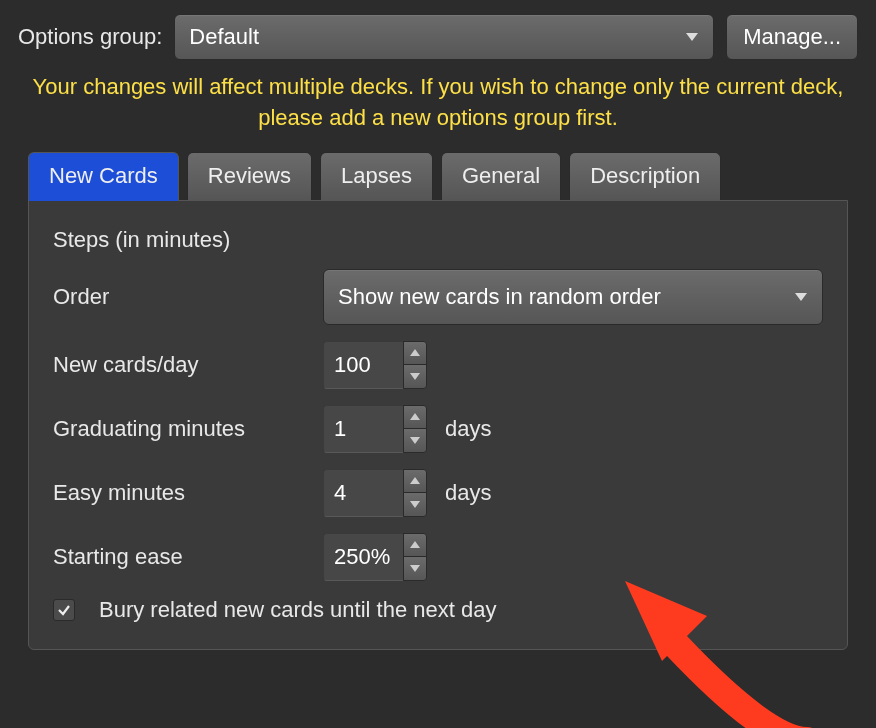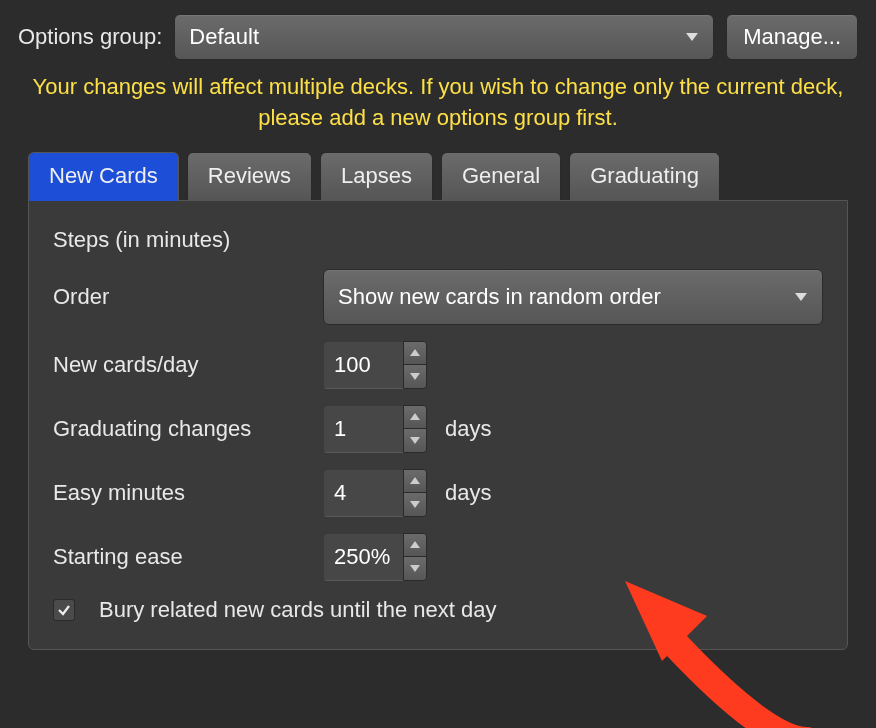--- a/index.html
+++ b/index.html
@@ -220,21 +220,21 @@
   </div>
 
   <div class="warning">Your changes will affect multiple decks. If you wish to change only the current deck, please add a new options group first.</div>
 
   <div class="tabs-outer">
     <div class="tabs">
       <div class="tab active"><span>New Cards</span></div>
       <div class="tab"><span>Reviews</span></div>
       <div class="tab"><span>Lapses</span></div>
       <div class="tab"><span>General</span></div>
-      <div class="tab"><span>Graduating</span></div>
+      <div class="tab"><span>Description</span></div>
     </div>
 
     <div class="tab-panel">
 
       <div class="form-row">
         <div class="flabel">Steps (in minutes)</div>
       </div>
 
       <div class="form-row">
         <div class="flabel">Order</div>
@@ -263,21 +263,21 @@
             <div class="stepbtn">
                 <svg width="10" height="7">
                   <polygon points="0,0 10,0 5,7" fill="#ccc"></polygon>
                 </svg>
               </div>
           </div>
         </div>
       </div>
 
       <div class="form-row">
-        <div class="flabel">Graduating changes</div>
+        <div class="flabel">Graduating minutes</div>
         <div style="width:40px"></div>
         <div class="spin">
           <input class="num" value="1" style="">
           <div class="btns">
             <div class="stepbtn">
                 <svg width="10" height="7">
                   <polygon points="5,0 10,7 0,7" fill="#ccc"></polygon>
                 </svg>
               </div>
             <div class="stepbtn">

